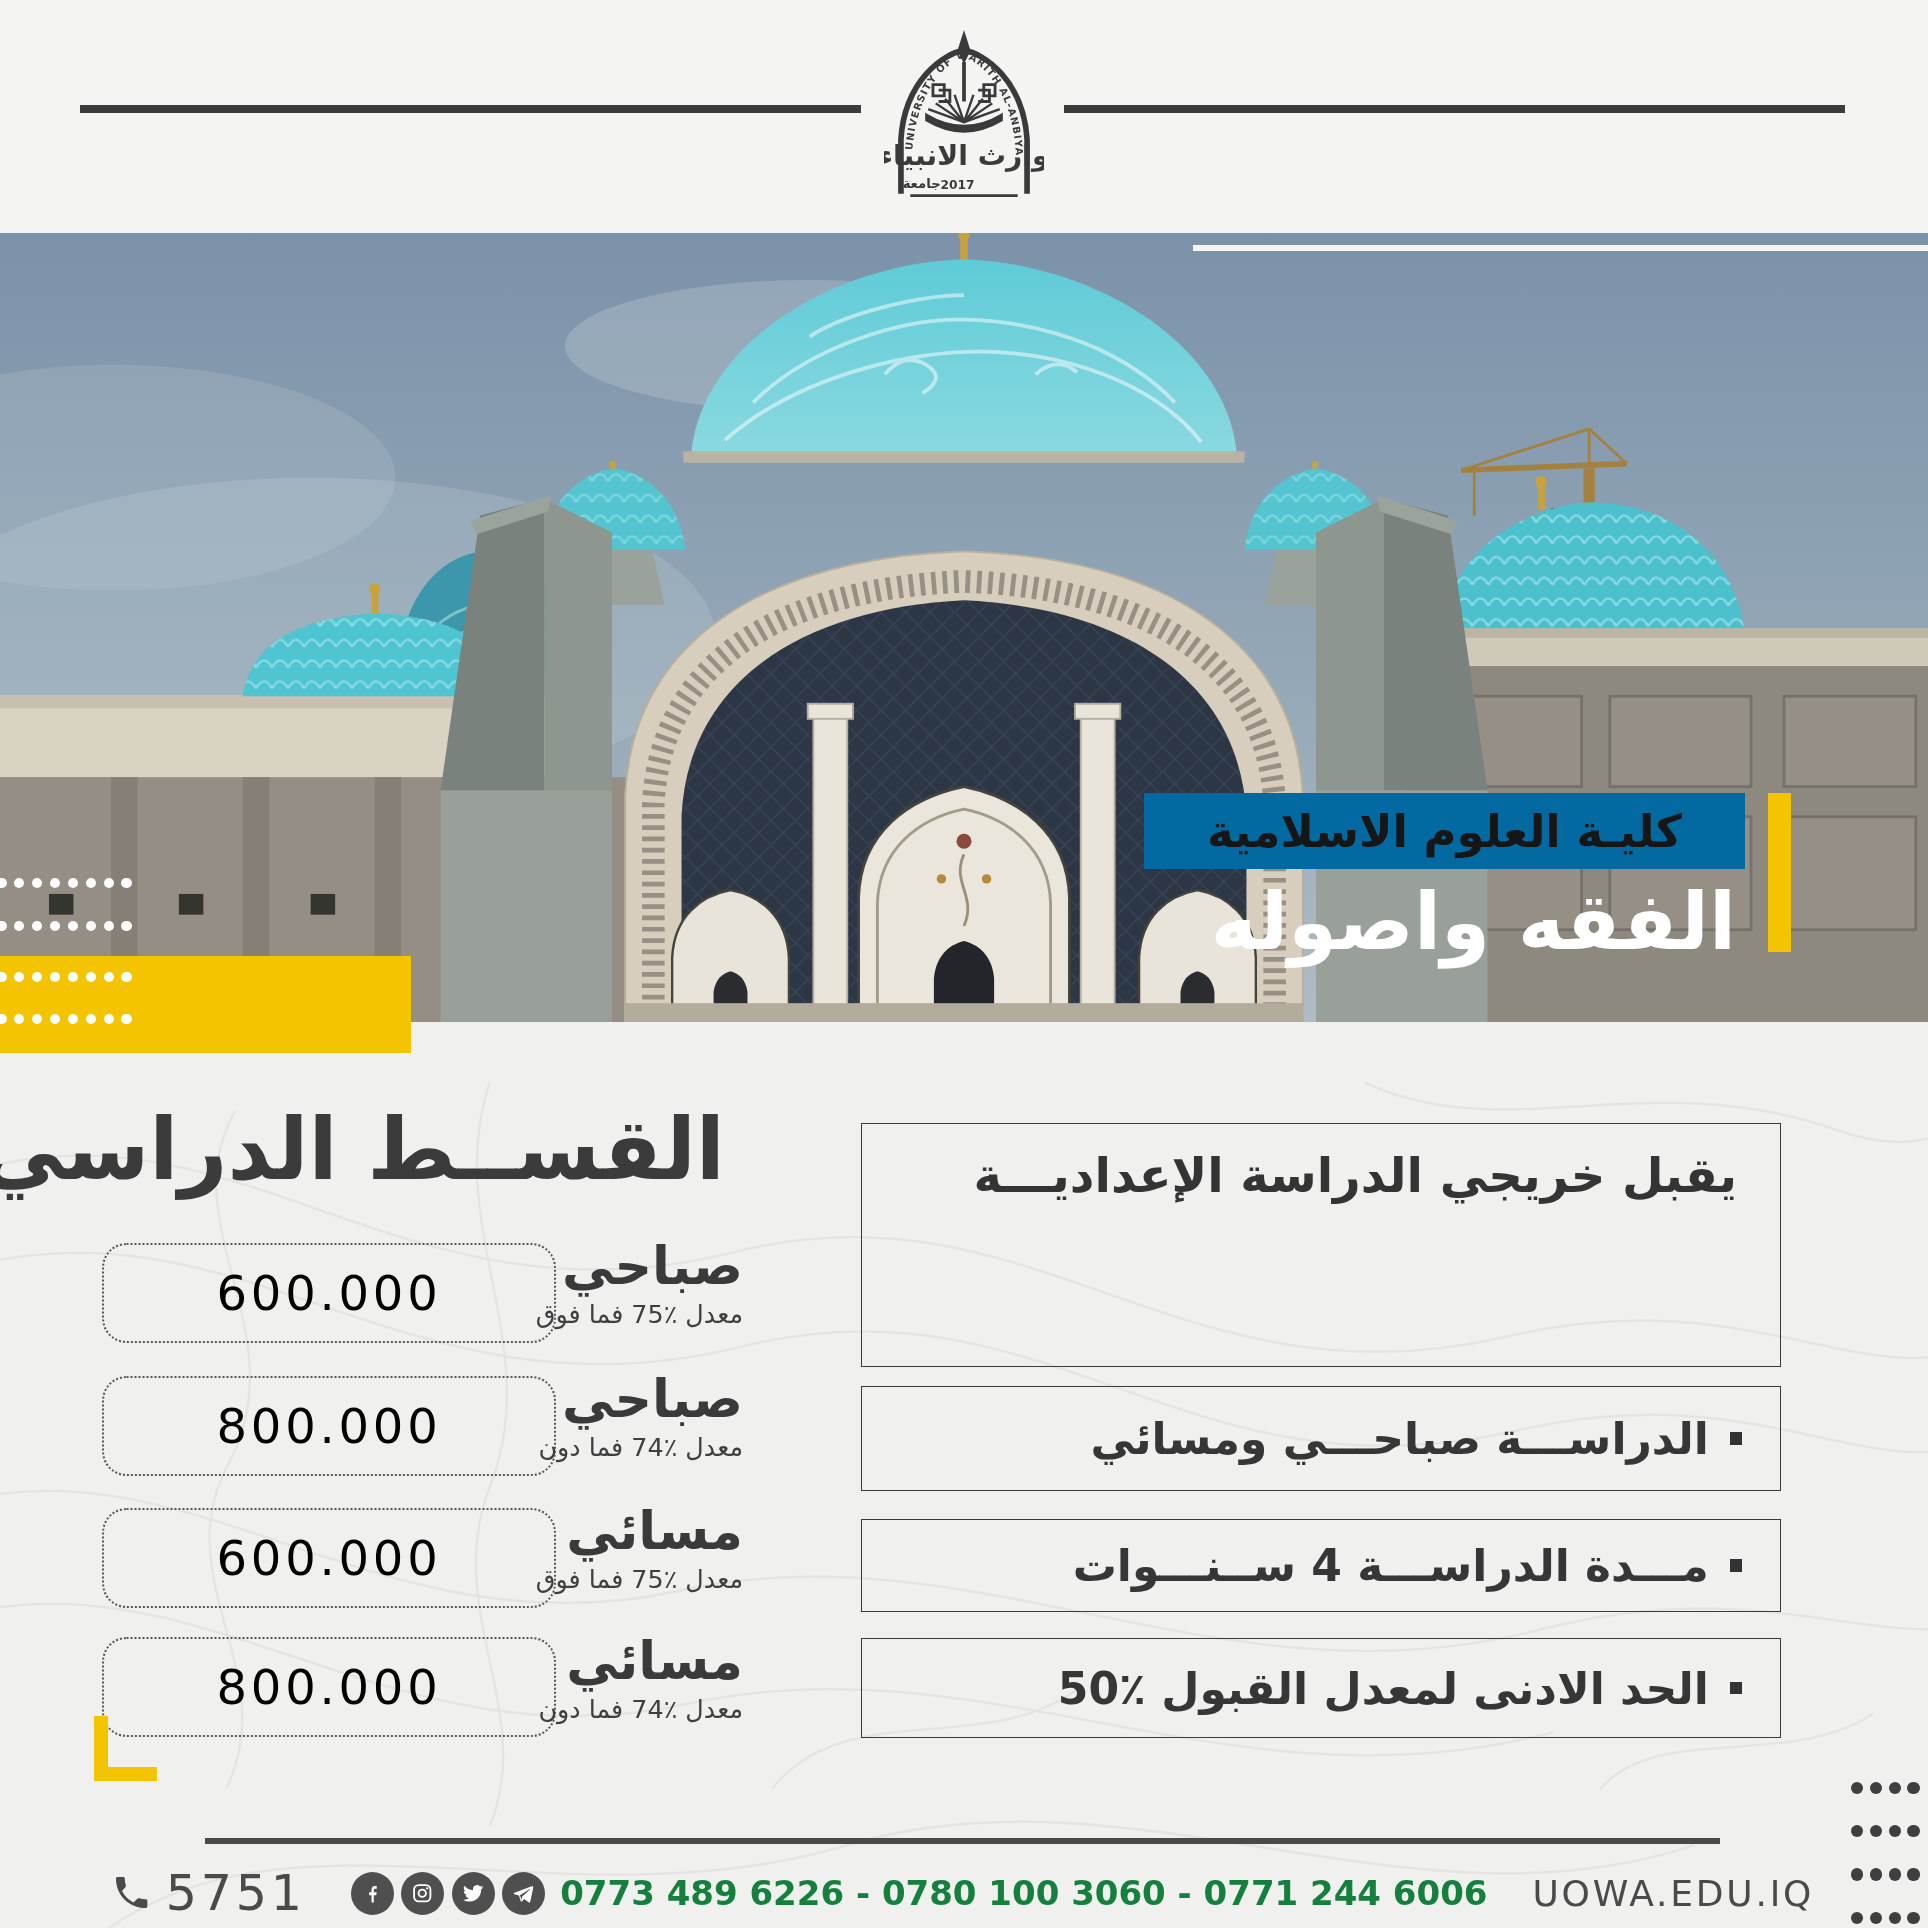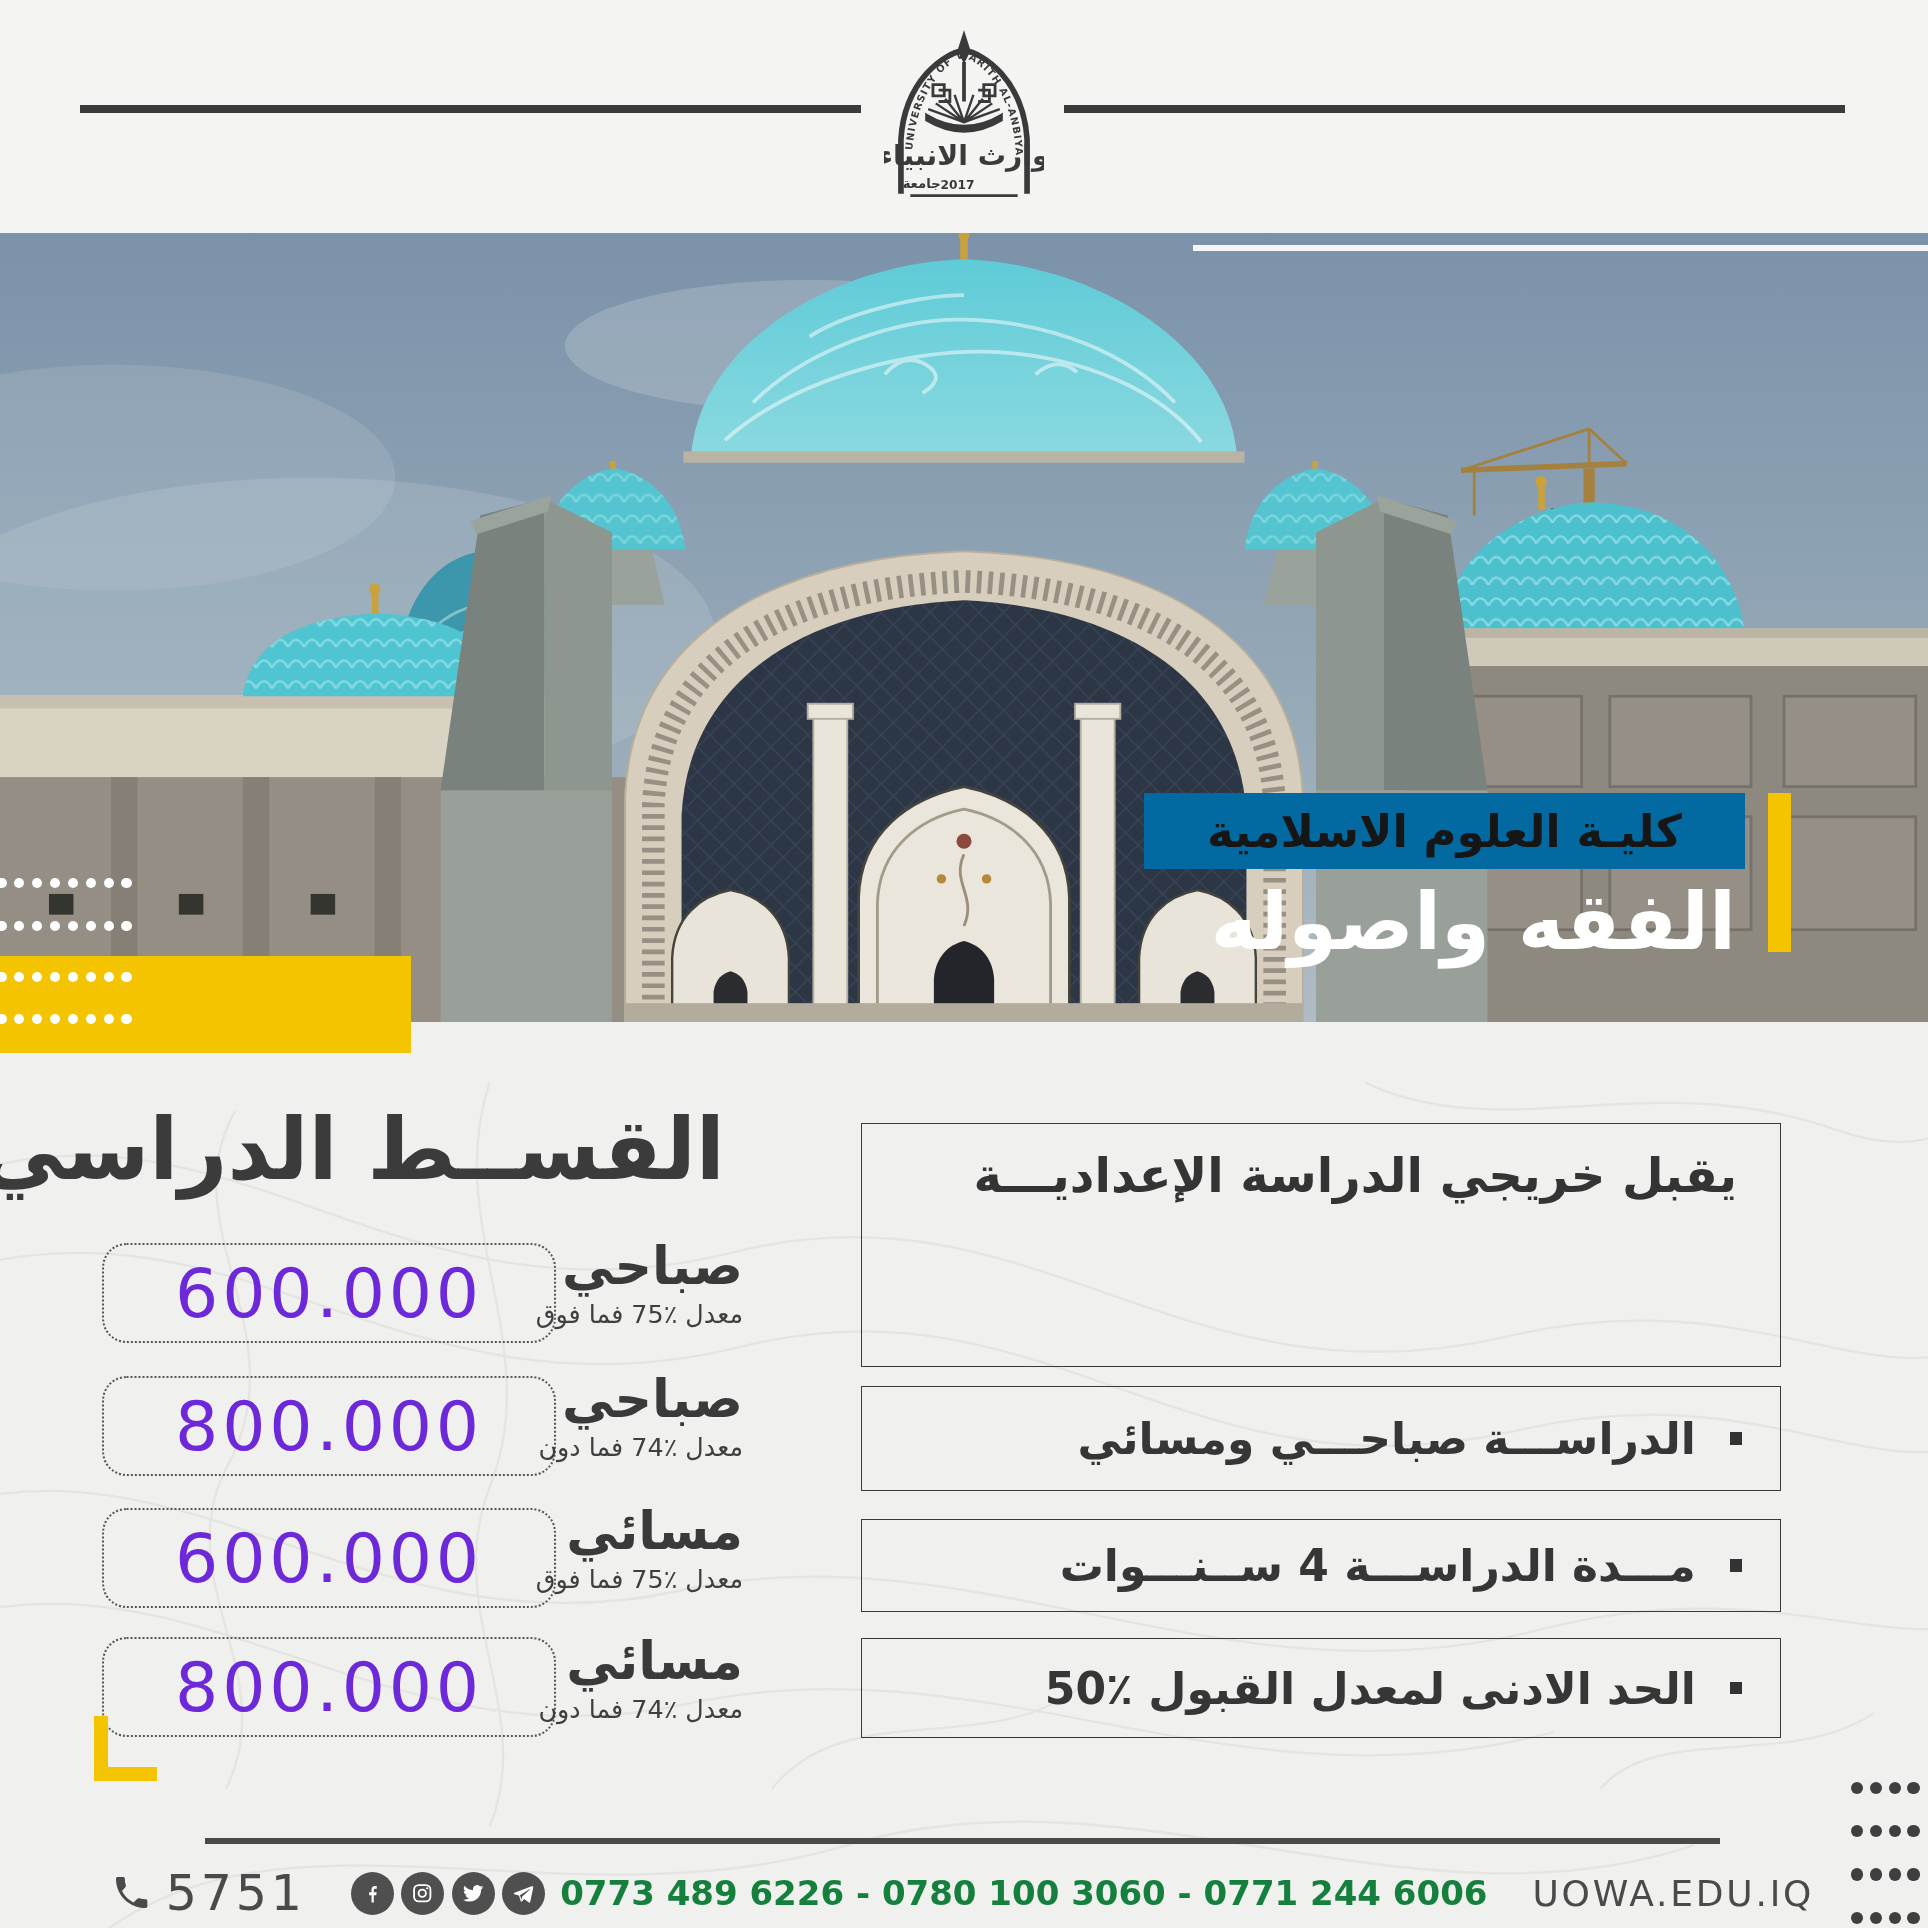--- a/index.html
+++ b/index.html
@@ -29,34 +29,34 @@
     display:flex;align-items:center;justify-content:center;}
   .badge-college{font-size:45px;font-weight:bold;color:#161616;direction:rtl;white-space:nowrap;}
   .badge-dept{right:192px;top:876px;width:847px;z-index:3;direction:rtl;text-align:right;
     font-size:79px;font-weight:bold;color:#ffffff;white-space:nowrap;}
   .yellow-bar{right:137px;top:793px;width:23.5px;height:159px;background:#f5c400;z-index:3;}
   
   .tuition-heading{right:1203px;top:1100px;width:659px;direction:rtl;text-align:right;
     font-size:85px;font-weight:bold;color:#3b3b3b;z-index:2;white-space:nowrap;}
   .price-box{left:102px;width:450px;height:96px;border:2.8px dotted #565656;border-radius:24.5px;
     display:flex;align-items:center;justify-content:center;z-index:2;background:transparent;}
-  .price-amount{font-size:68px;color:#6d28d9;letter-spacing:3.8px;font-weight:500;}
+  .price-amount{font-size:48px;color:#000000;letter-spacing:3.8px;font-weight:500;}
   .shift-block{right:1185px;width:282px;z-index:2;direction:rtl;text-align:right;}
   .shift-label{font-size:52px;font-weight:bold;color:#3a3a3a;line-height:58px;white-space:nowrap;}
   .shift-note{font-size:25.4px;color:#3f3f3f;line-height:38px;white-space:nowrap;}
   .yellow-corner{left:94px;top:1716px;width:49px;height:51px;z-index:2;
     border-left:14px solid #f5c400;border-bottom:14px solid #f5c400;}
   
   .req-box{right:147px;width:920px;border:1.9px solid #3a3a3a;z-index:2;direction:rtl;box-sizing:border-box;}
   .req-title{padding:22.6px 43px 0 19px;font-size:48px;font-weight:bold;color:#343434;
     text-align:right;white-space:nowrap;}
   .req-row{display:flex;align-items:flex-start;padding-right:38px;}
   .req-bullet{width:12.2px;height:12.2px;background:#333;flex:0 0 auto;margin-left:21px;}
   .req-lines{font-size:37px;font-weight:bold;color:#3a3a3a;line-height:51px;text-align:right;white-space:nowrap;}
-  .req-single{display:flex;align-items:center;height:100%;padding-right:38px;box-sizing:border-box;gap:13px;}
+  .req-single{display:flex;align-items:center;height:100%;padding-right:38px;box-sizing:border-box;}
   .req-single .req-bullet{margin-top:0;}
   .req-text{font-size:44px;font-weight:bold;color:#363636;white-space:nowrap;}
   
   .footer-rule{left:205px;top:1838px;width:1515px;height:5.6px;background:#4a4a4a;z-index:2;}
   .footer-row{left:205px;top:1859px;width:1515px;height:68px;z-index:2;
     display:flex;align-items:center;justify-content:center;gap:15px;direction:ltr;color:#4a4a4a;}
   .footer-short{font-size:49px;letter-spacing:3.8px;color:#4a4a4a;}
   .footer-div{width:4.7px;height:49px;background:#4a4a4a;margin:0 7.5px;}
   .socials{display:flex;gap:7.5px;align-items:center;}
   .social{width:43px;height:43px;border-radius:50%;background:#4f4f4f;display:flex;

